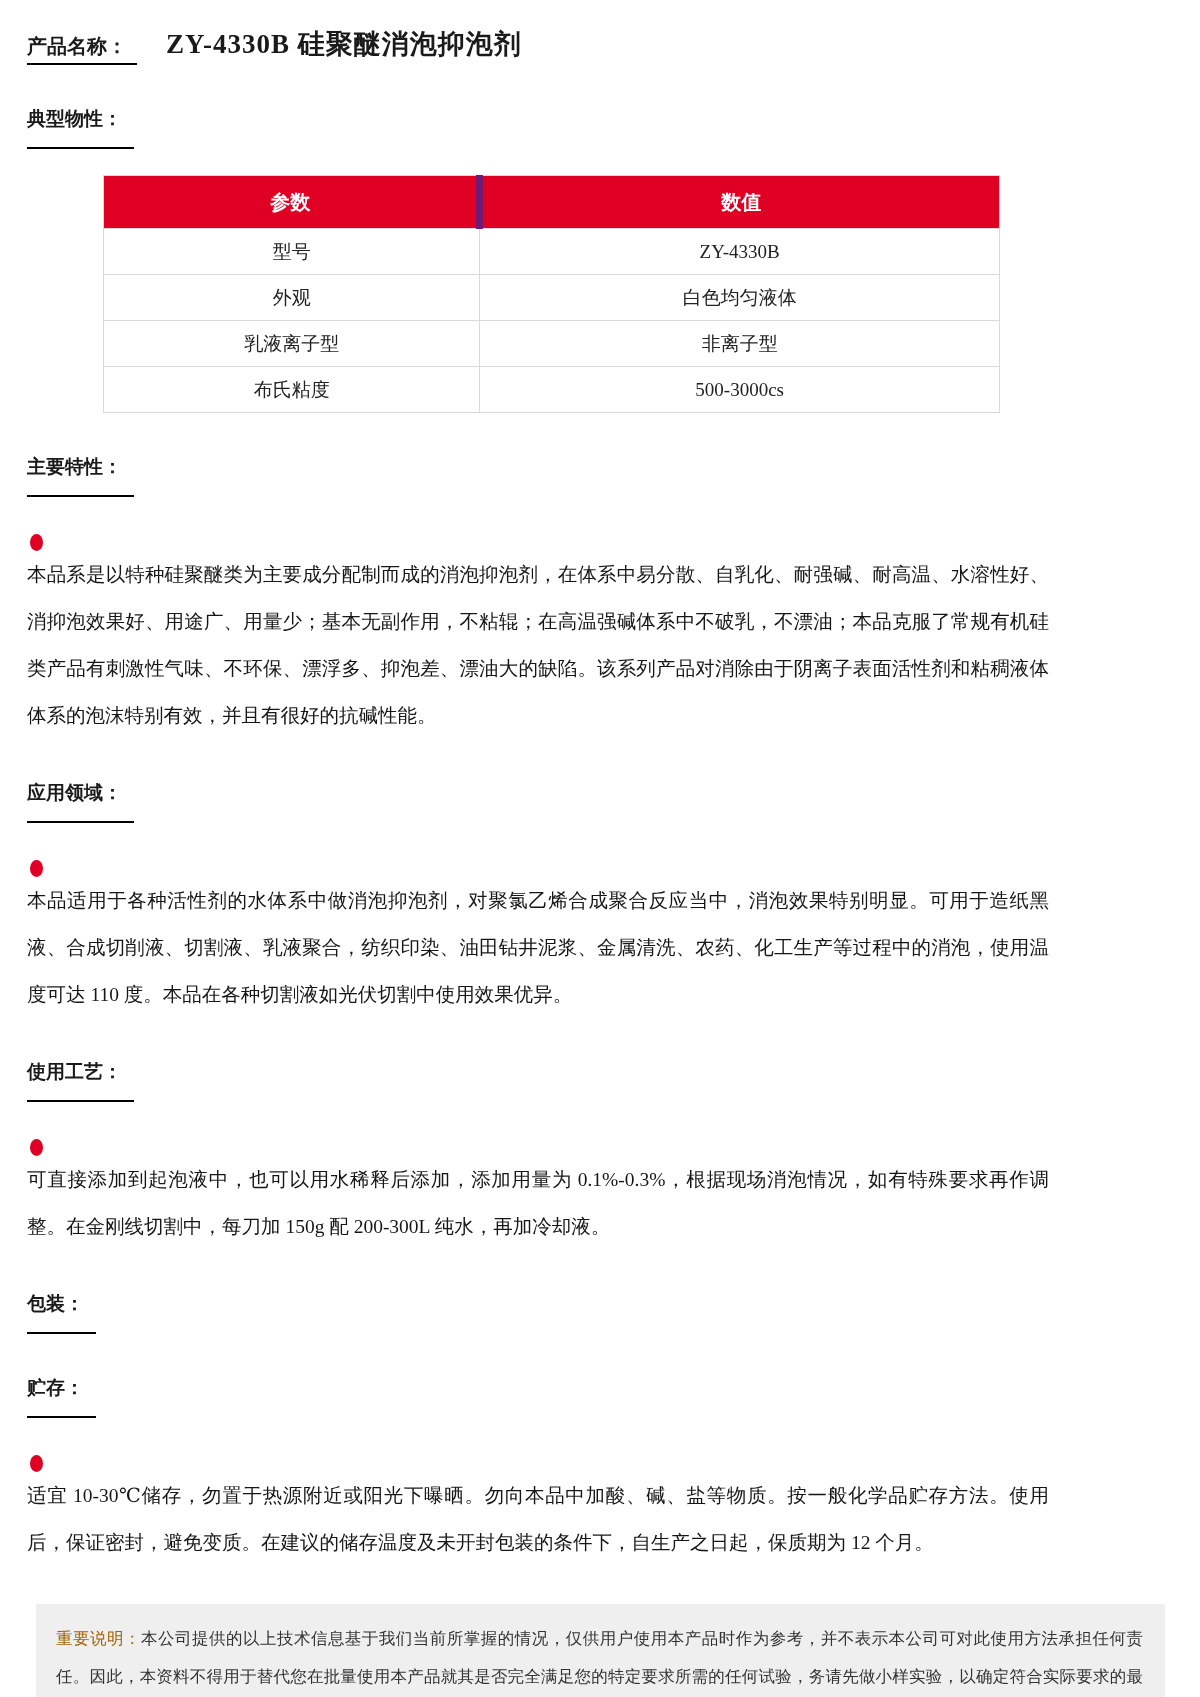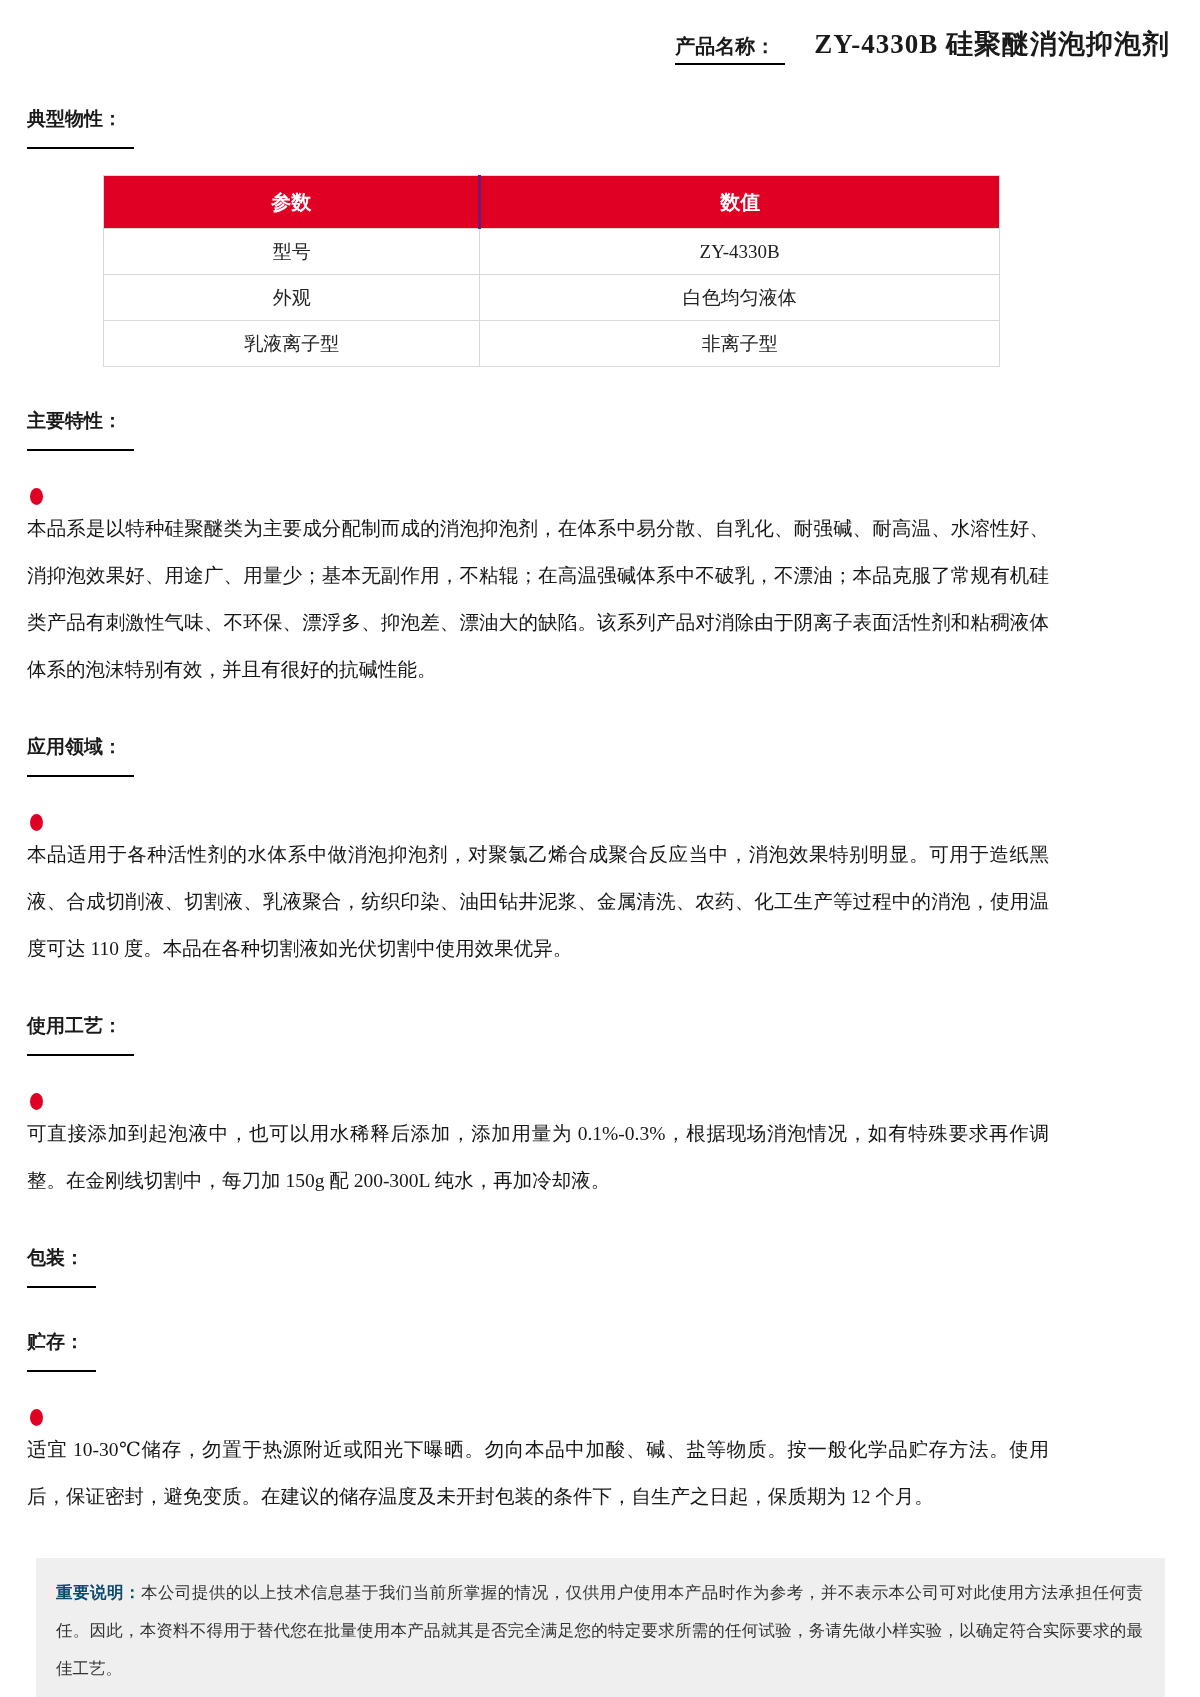--- a/index.html
+++ b/index.html
@@ -10,21 +10,21 @@
   *{box-sizing:border-box;margin:0;padding:0;}
   html,body{background:#fff;}
   body{
     width:1200px;height:1697px;overflow:hidden;
     font-family:"Liberation Serif","DejaVu Serif",serif;
     color:#1a1a1a;
   }
   .page{padding:26px 30px 0 27px;}
 
   
-  .title-row{display:flex;align-items:baseline;justify-content:flex-end;}
+  .title-row{display:flex;align-items:baseline;}
   .label-u{
     font-size:20px;font-weight:bold;
     border-bottom:2px solid #000;padding:0 10px 3px 0;
   }
   .doc-title{font-size:27px;font-weight:bold;margin-left:29px;letter-spacing:1px;}
 
   
   .h{margin-top:44px;line-height:1;}
   .hu{
     display:inline-block;font-size:19px;font-weight:bold;
@@ -36,21 +36,21 @@
   table.props{
     width:897px;border-collapse:collapse;table-layout:fixed;
     border:1px solid var(--table-border,#D9D9D9);
   }
   table.props col.c1{width:42%;}
   table.props th{
     background:var(--accent-red,#E00024);color:#fff;
     font-size:20px;font-weight:bold;text-align:center;
     height:53px;border:none;
   }
-  table.props th:first-child{border-right:3px solid #701a75;}
+  table.props th:first-child{border-right:7px solid #701a75;}
   table.props td{
     height:46px;text-align:center;font-size:19px;
     border:1px solid var(--table-border,#D9D9D9);
     color:#222;
   }
 
   
   .bullet{display:flex;margin-top:24px;flex-direction:column;}
   .dot{
     flex:0 0 auto;width:13px;height:17px;border-radius:50%;
@@ -63,21 +63,21 @@
     color:#161616;max-width:1022px;
   }
 
   
   .note{
     margin:38px 5px 0 9px;
     background:var(--note-bg,#EFEFEF);
     padding:16px 22px 18px 20px;
   }
   .note-p{font-size:16.5px;line-height:38px;color:#333;text-align:justify;}
-  .note-label{font-weight:bold;color:#0c4a6e;}
+  .note-label{font-weight:normal;color:#a16207;}
 </style>
 </head>
 <body>
 
 <div class="page">
 
   <div class="title-row">
     <span class="label-u">产品名称：</span>
     <span class="doc-title">ZY-4330B 硅聚醚消泡抑泡剂</span>
   </div>
@@ -103,20 +103,24 @@
           <td>型号</td>
           <td>ZY-4330B</td>
         </tr>
         <tr>
           <td>外观</td>
           <td>白色均匀液体</td>
         </tr>
         <tr>
           <td>乳液离子型</td>
           <td>非离子型</td>
+        </tr>
+        <tr>
+          <td>布氏粘度</td>
+          <td>500-3000cs</td>
         </tr>
       </tbody>
     </table>
   </div>
 
   <section>
     <div class="h">
       <span class="hu">主要特性：</span>
     </div>
     <div class="bullet">

